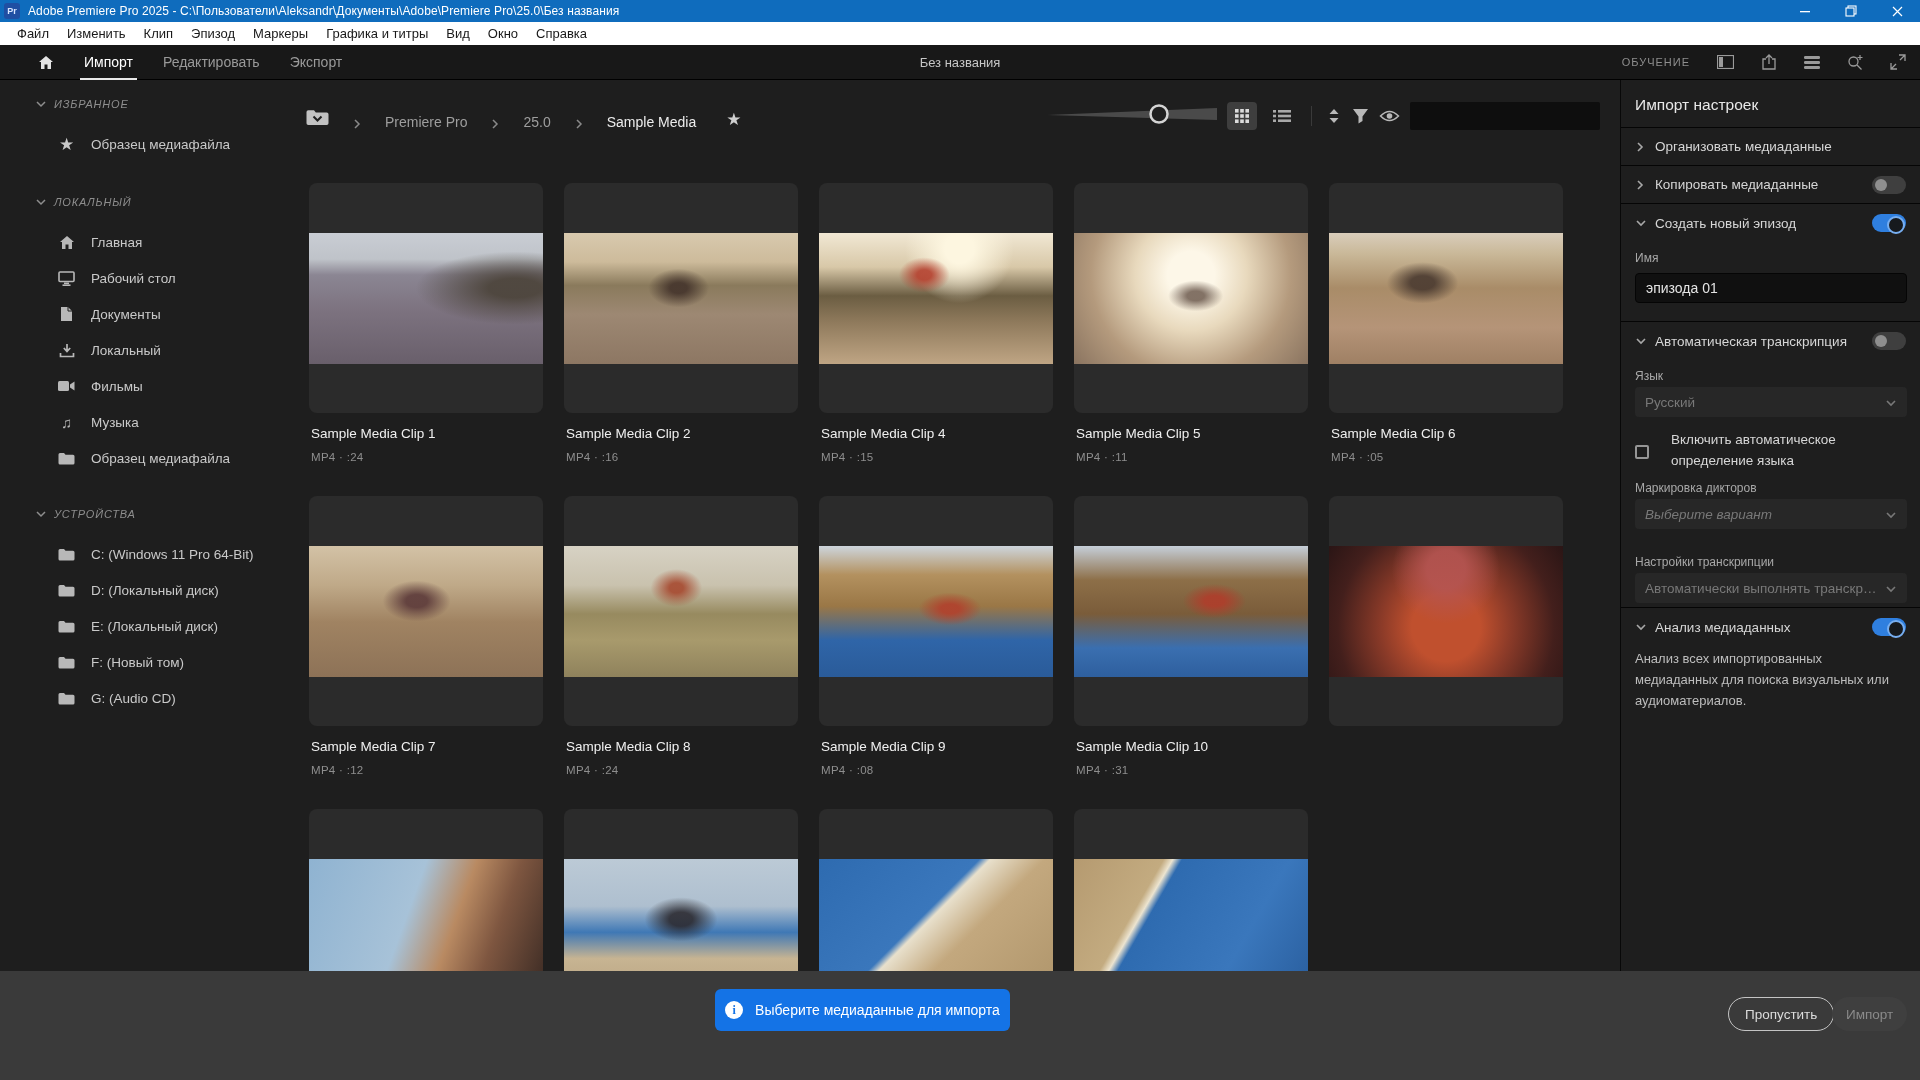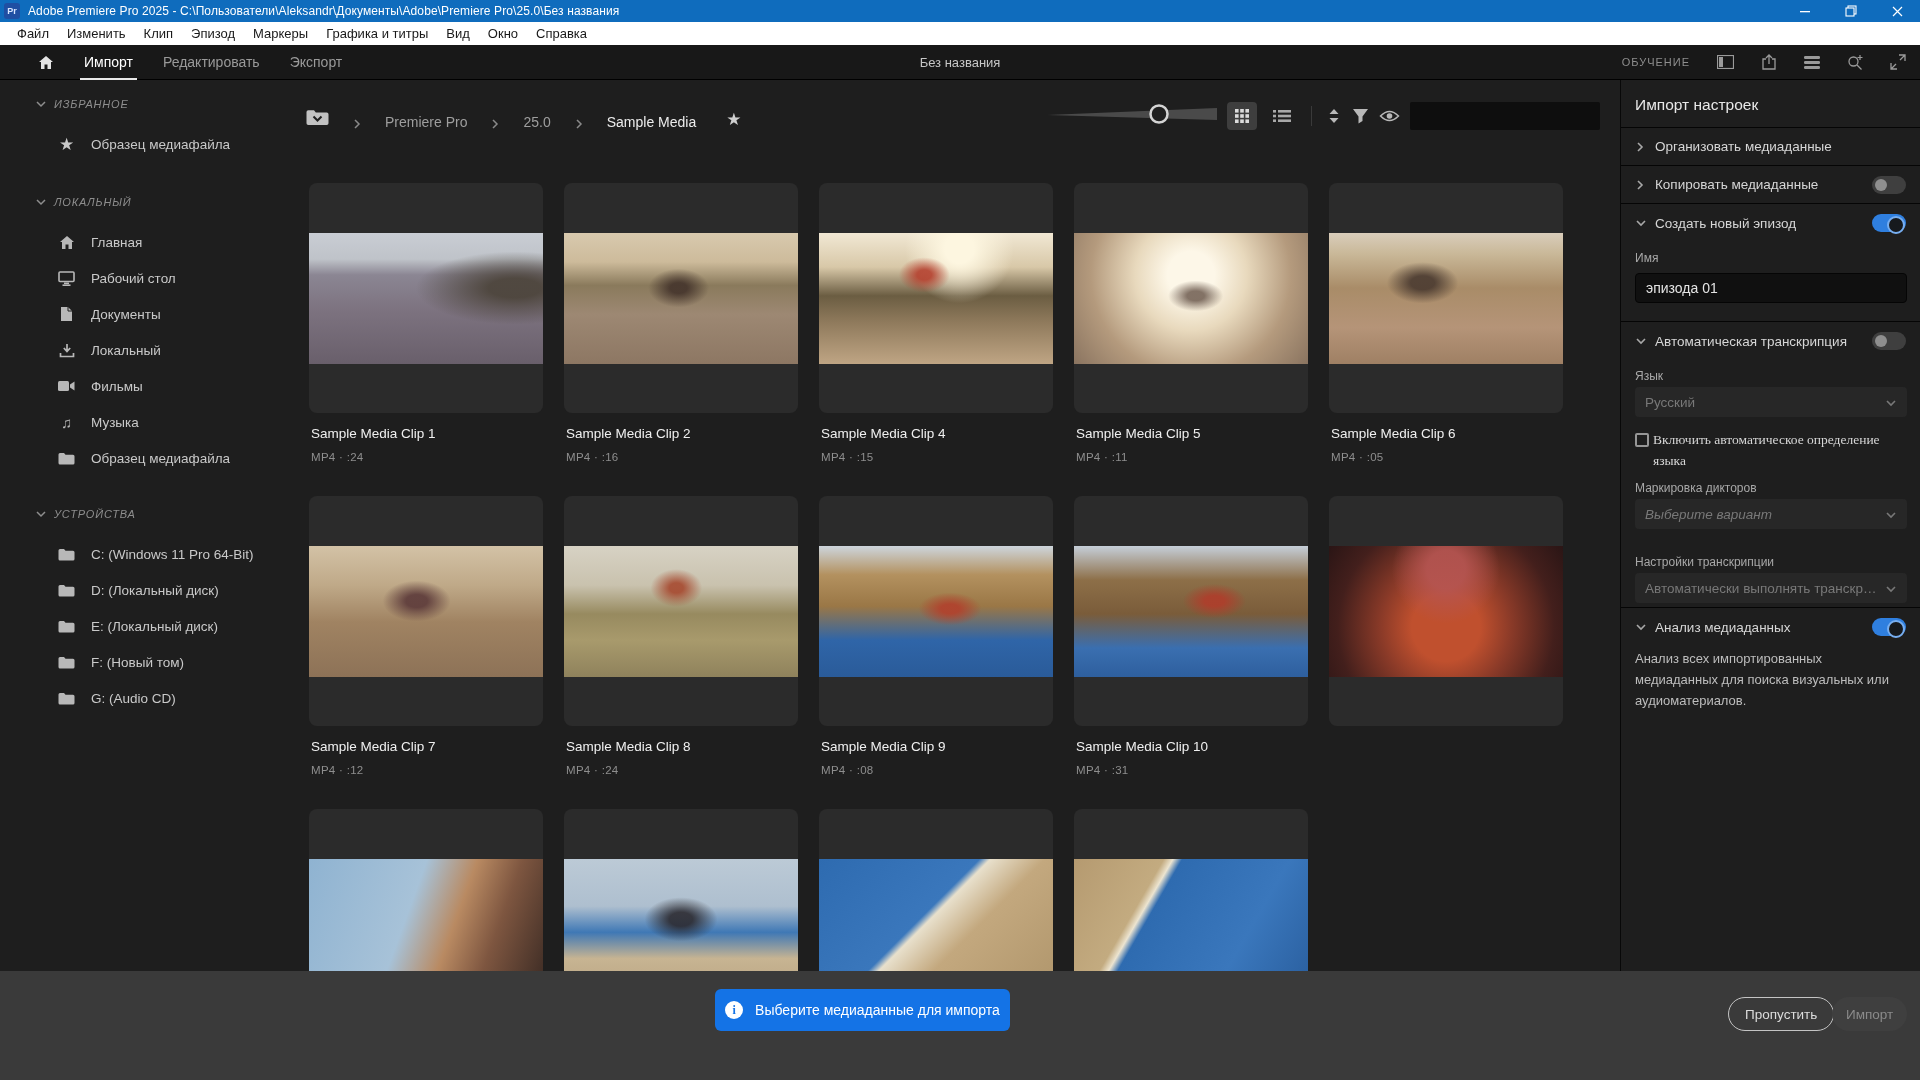--- a/index.html
+++ b/index.html
@@ -111,21 +111,21 @@
   .p-section { padding-bottom:18px; }
   .small-label { font-size:12px; color:#a8a8a8; padding:0 14px; line-height:15px; }
   .seq-input { display:block; width:272px; height:30px; margin:7px 14px 0; background:#101010;
     border:1px solid #050505; border-radius:4px; color:#e4e4e4; font-size:14px; padding:0 10px;
     font-family:"Liberation Sans","DejaVu Sans",sans-serif; }
   .dd { width:272px; height:30px; margin:3px 14px 0; background:#272727; border-radius:4px;
     display:flex; align-items:center; padding:0 10px; gap:8px; }
   .dd-text { font-size:13.5px; color:#787878; white-space:nowrap; overflow:hidden; text-overflow:ellipsis; }
   .dd-text.ital { font-style:italic; }
   .dd .chev { margin-left:auto; }
-  .cb-row { display:flex; padding:12px 14px 0; gap:4px; align-items:flex-start;font-family:Liberation Serif, serif; }
+  .cb-row { display:flex; padding:12px 14px 0; gap:22px; align-items:center; }
   .checkbox { width:14px; height:14px; border:2px solid #969696; border-radius:2px; margin-top:4px; flex:none; }
   .cb-label { font-size:13.5px; color:#d6d6d6; line-height:21px; }
   .p-desc { font-size:13px; color:#bdbdbd; line-height:21px; padding:2px 14px 0; }
   .mt9 { margin-top:9px; } .mt10 { margin-top:10px; } .mt26 { margin-top:26px; }
 
   
   .footer { height:109px; background:#3a3a3a; position:relative; }
   .info-btn { position:absolute; left:715px; top:18px; width:295px; height:42px; background:#1473e6;
     border-radius:6px; display:flex; align-items:center; justify-content:center; gap:12px; }
   .info-circle { width:18px; height:18px; border-radius:50%; background:#fff; color:#1473e6;

